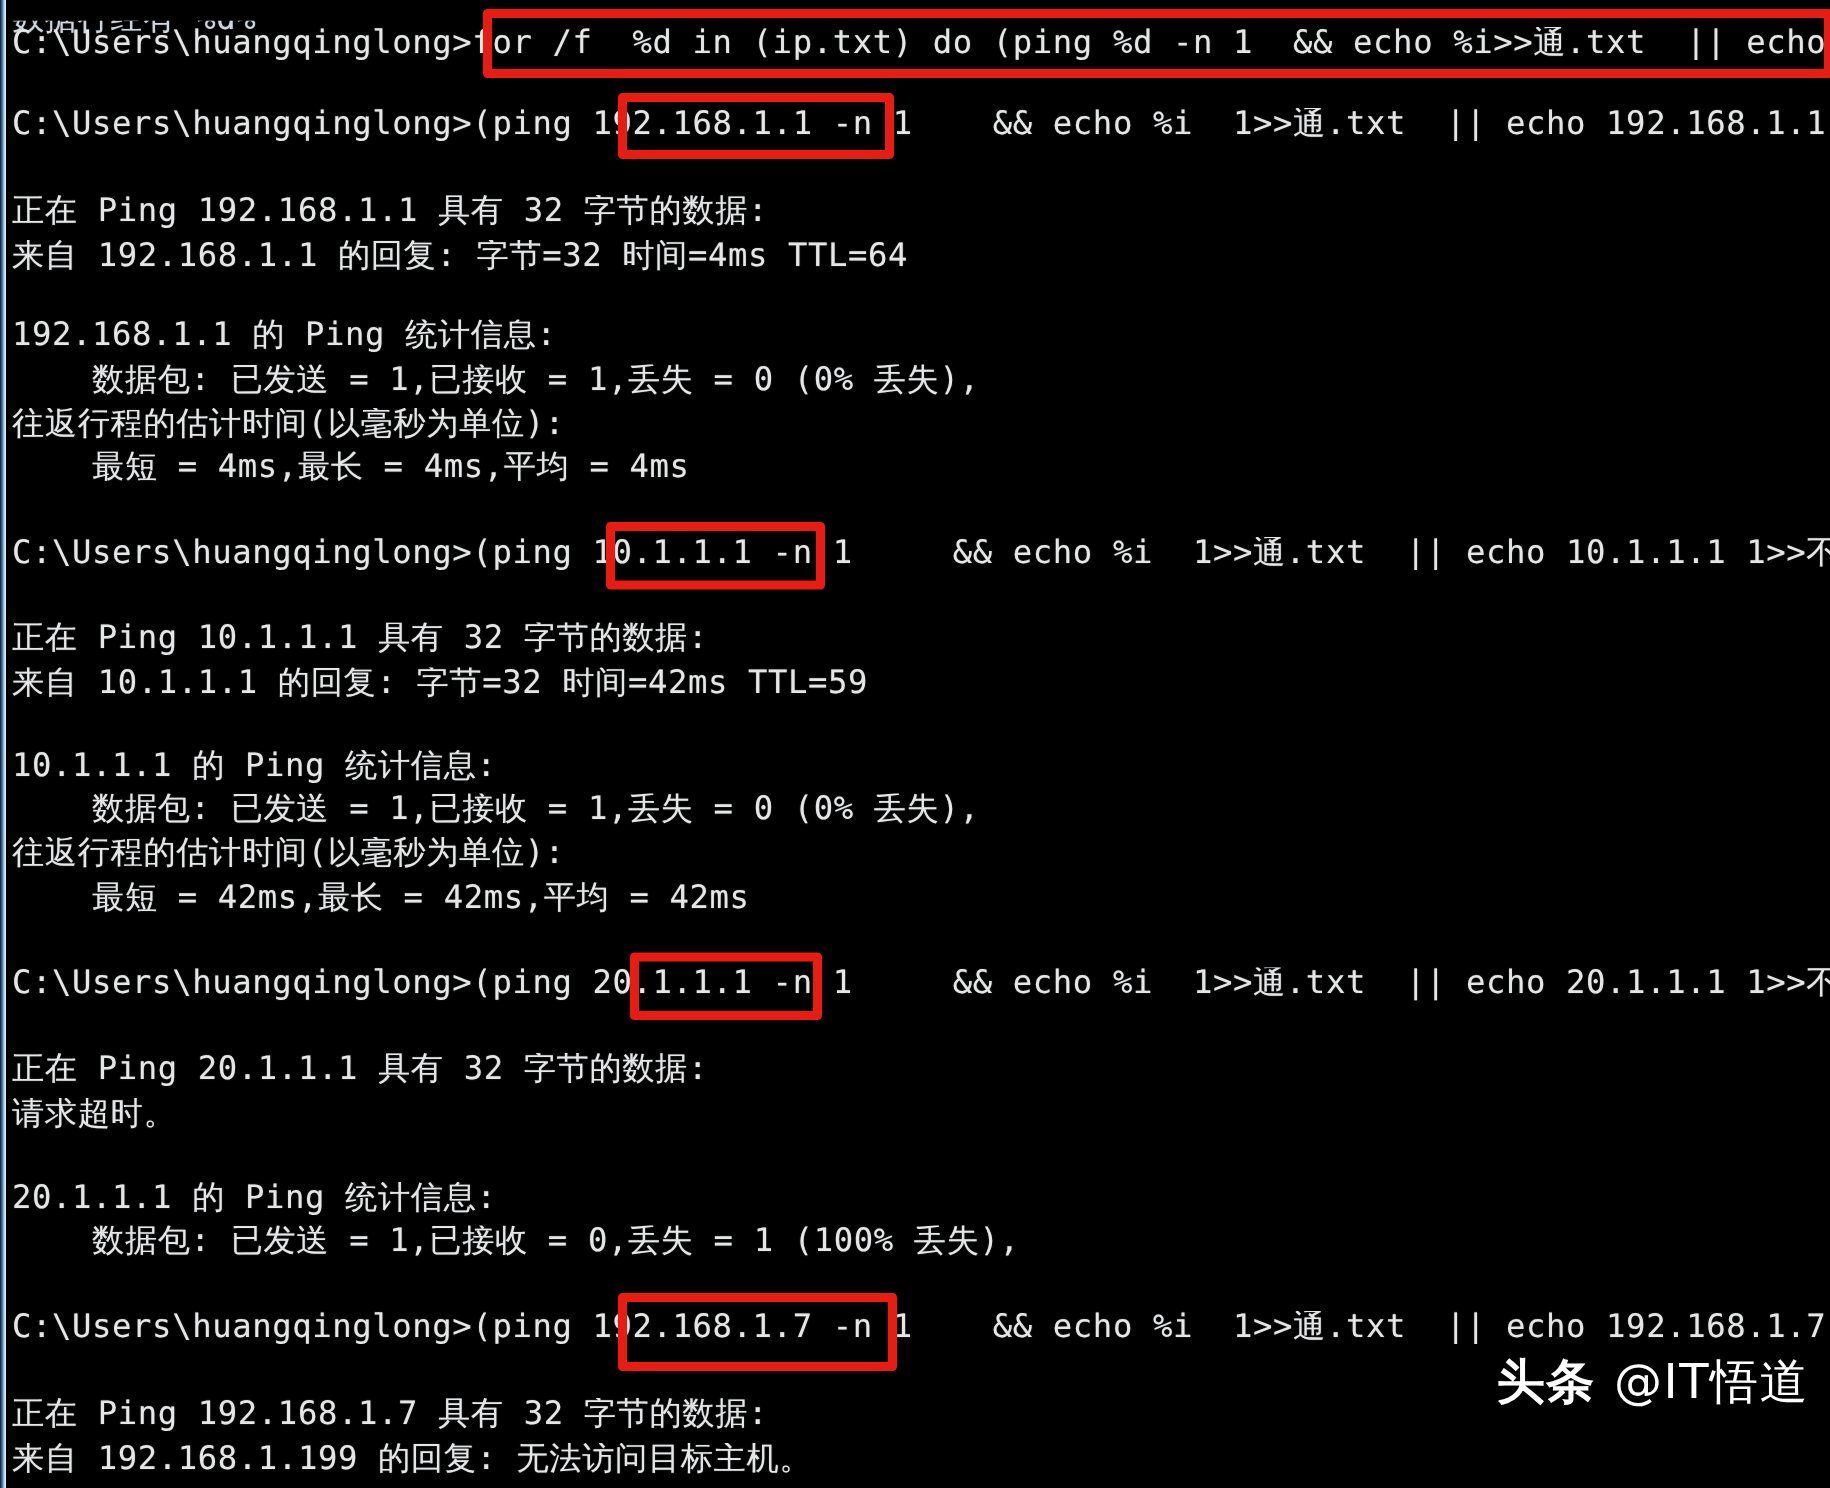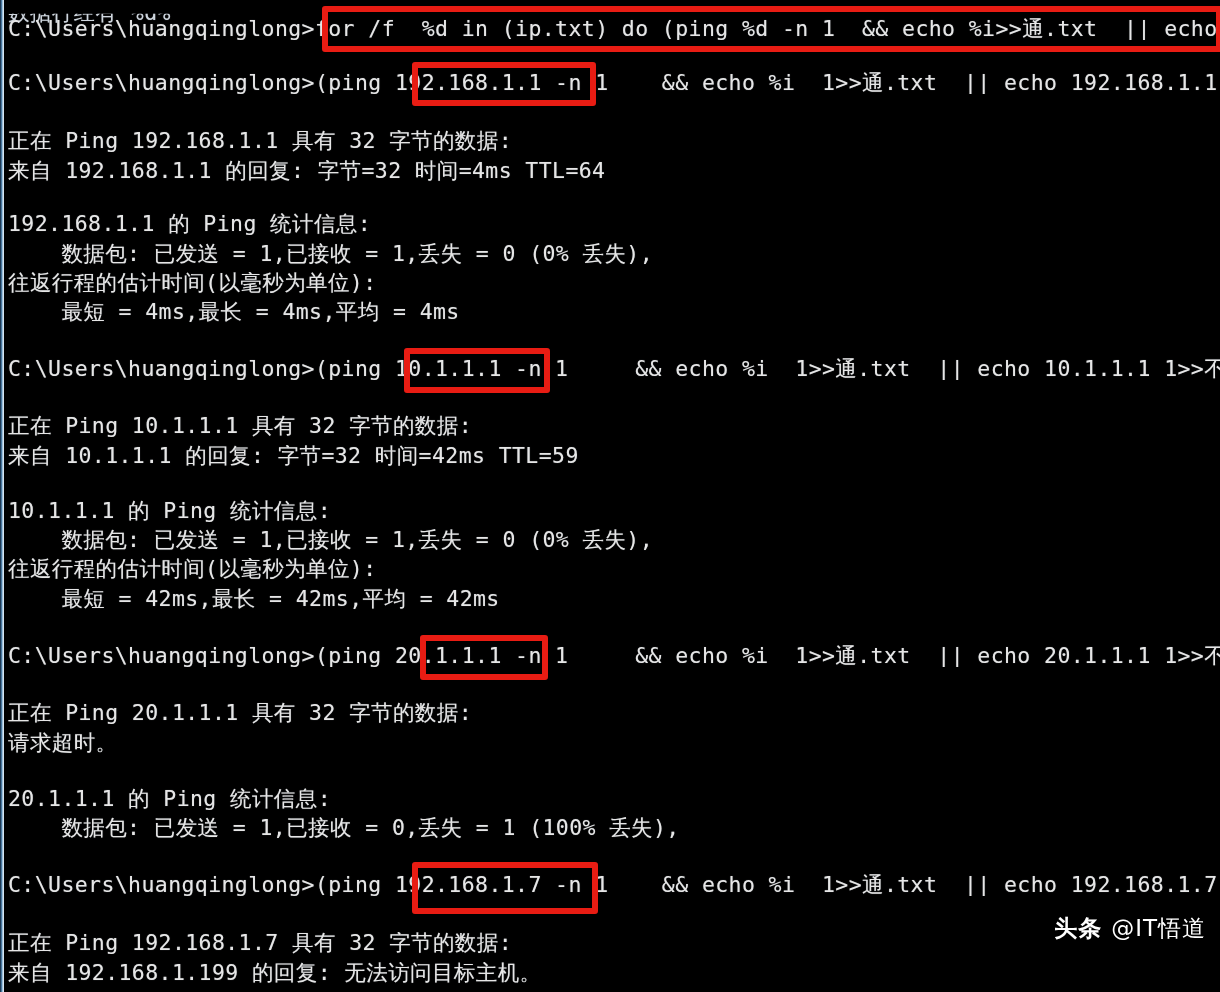--- a/index.html
+++ b/index.html
@@ -75,21 +75,21 @@
     z-index: 4;
     pointer-events: none;
   }
 
   #watermark {
     position: absolute;
     right: 14px;
     bottom: 48px;
     color: #ffffff;
     font-family: "DejaVu Sans", "Liberation Sans", sans-serif;
-    font-size: 23px;
+    font-size: 32px;
     font-weight: bold;
     letter-spacing: 1px;
     z-index: 6;
     white-space: nowrap;
   }
   #watermark .wm-at {
     font-weight: normal;
   }
 </style>
 </head>

